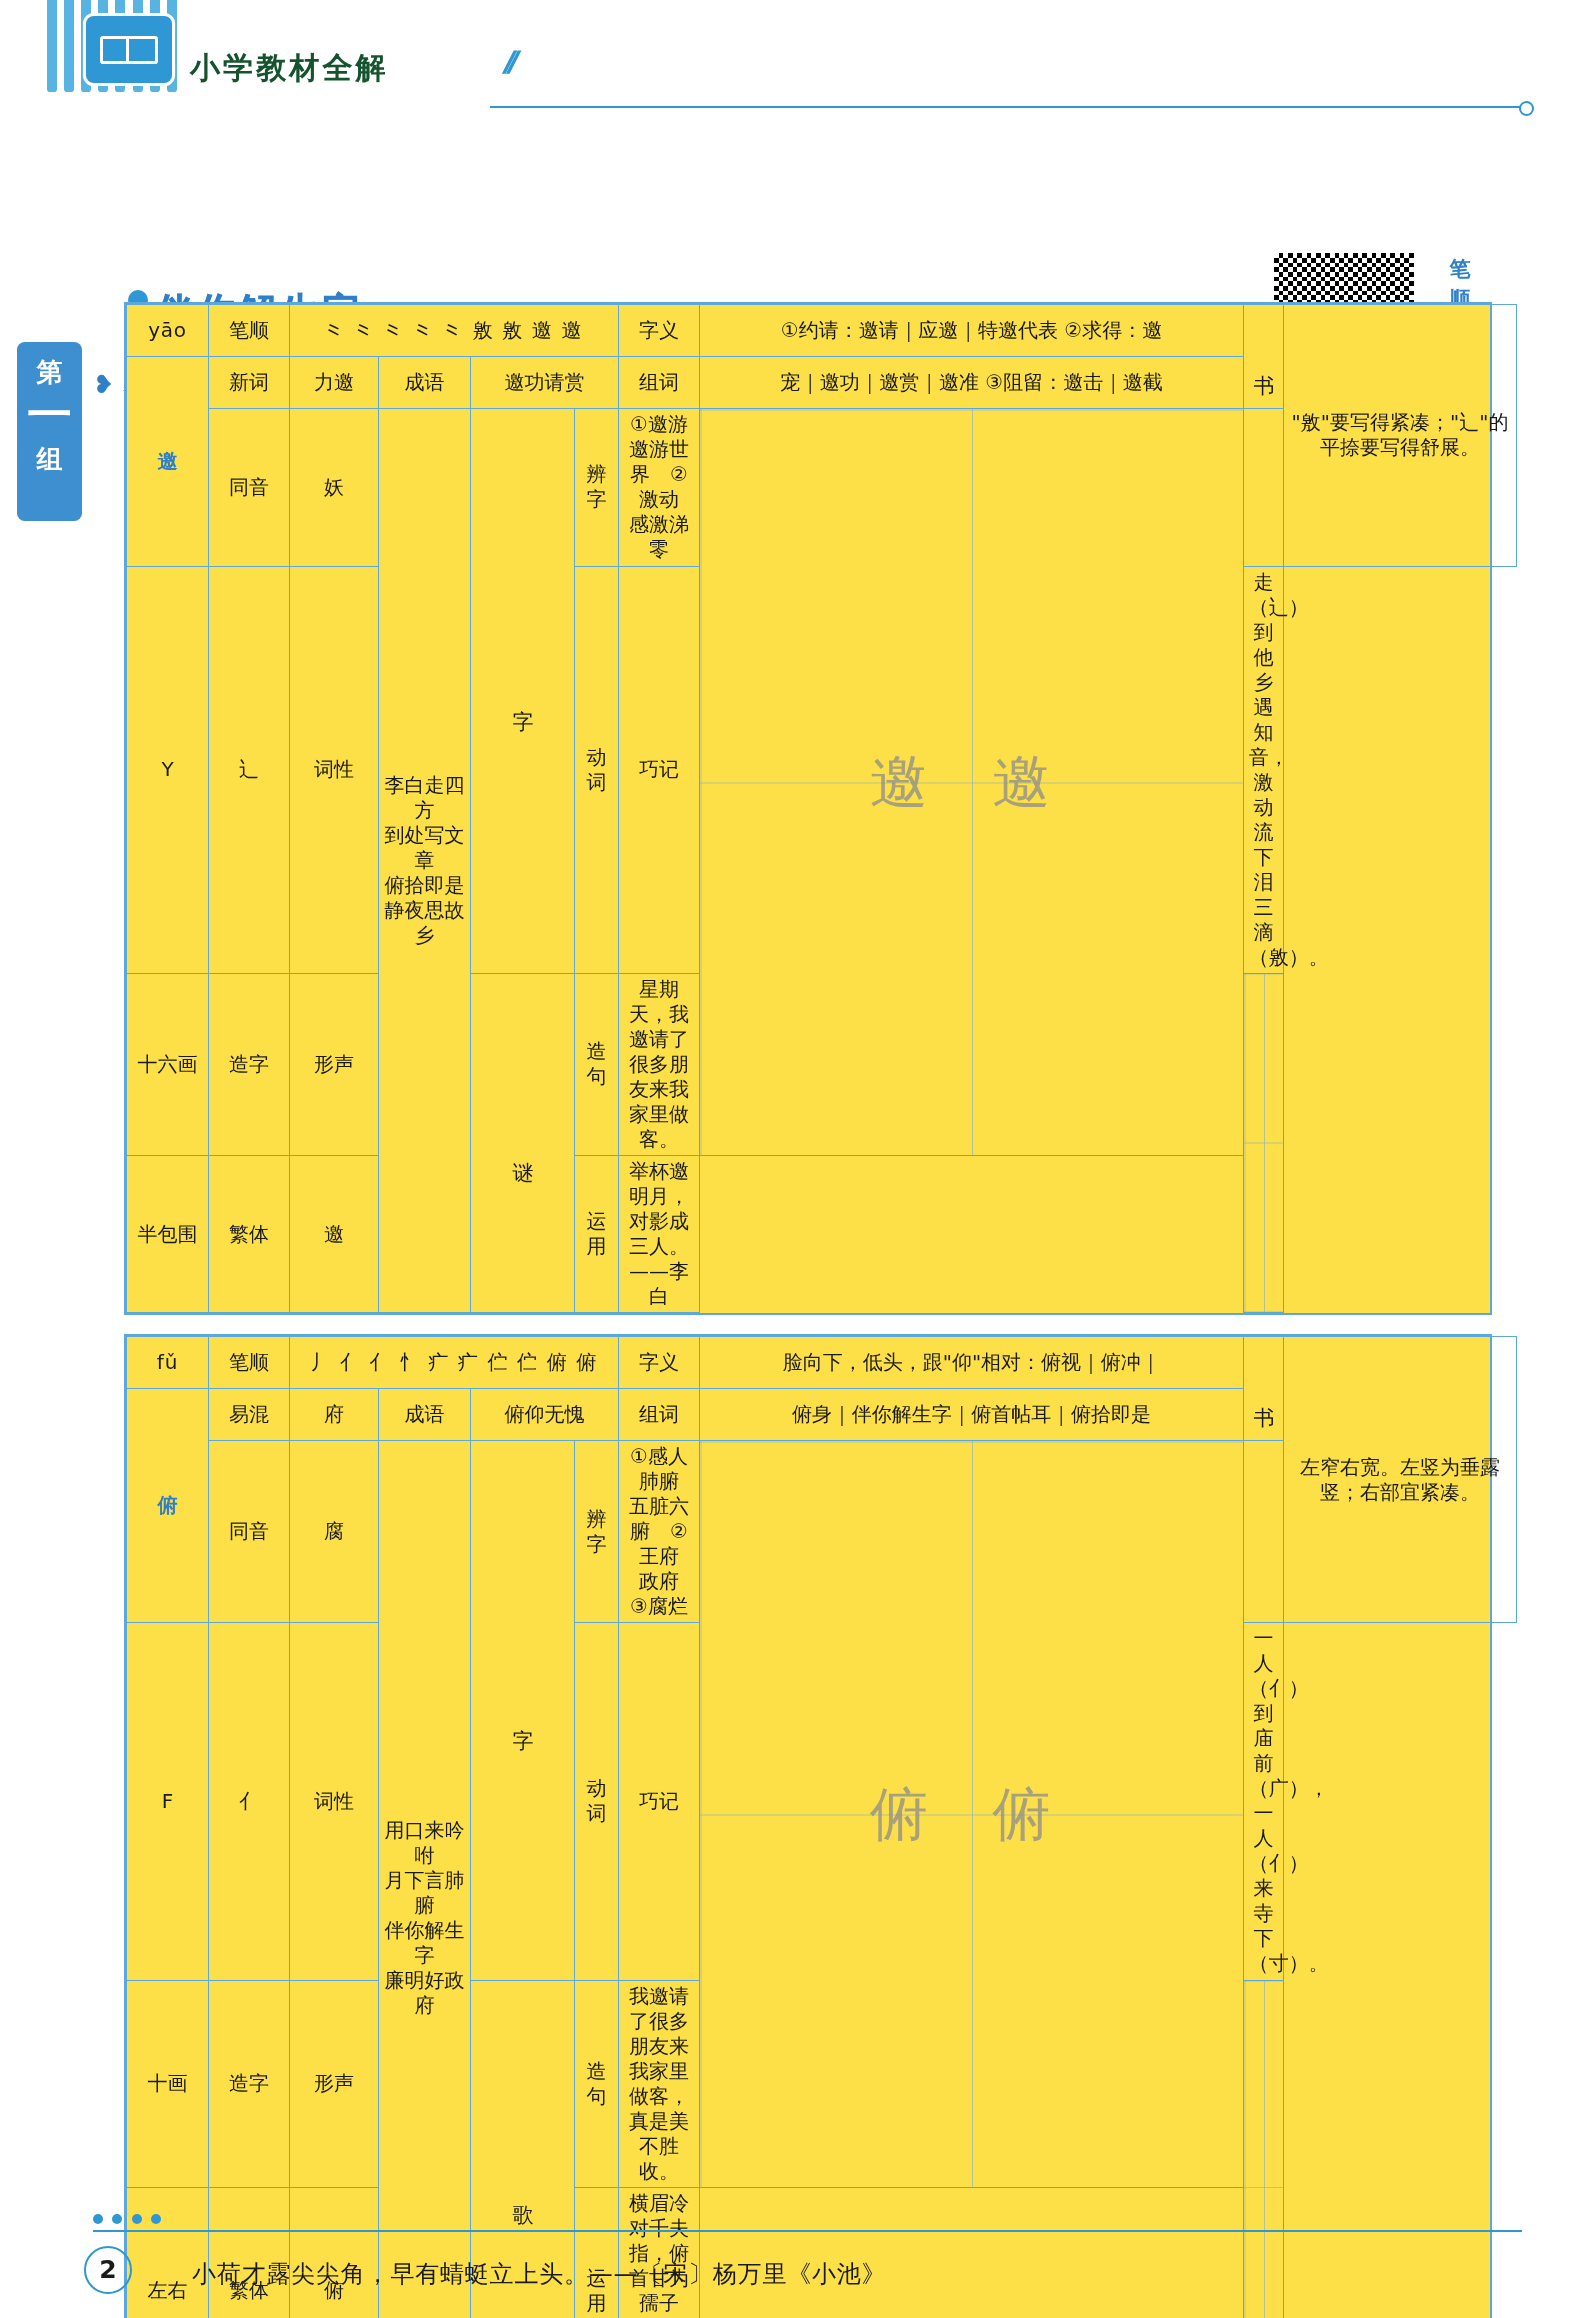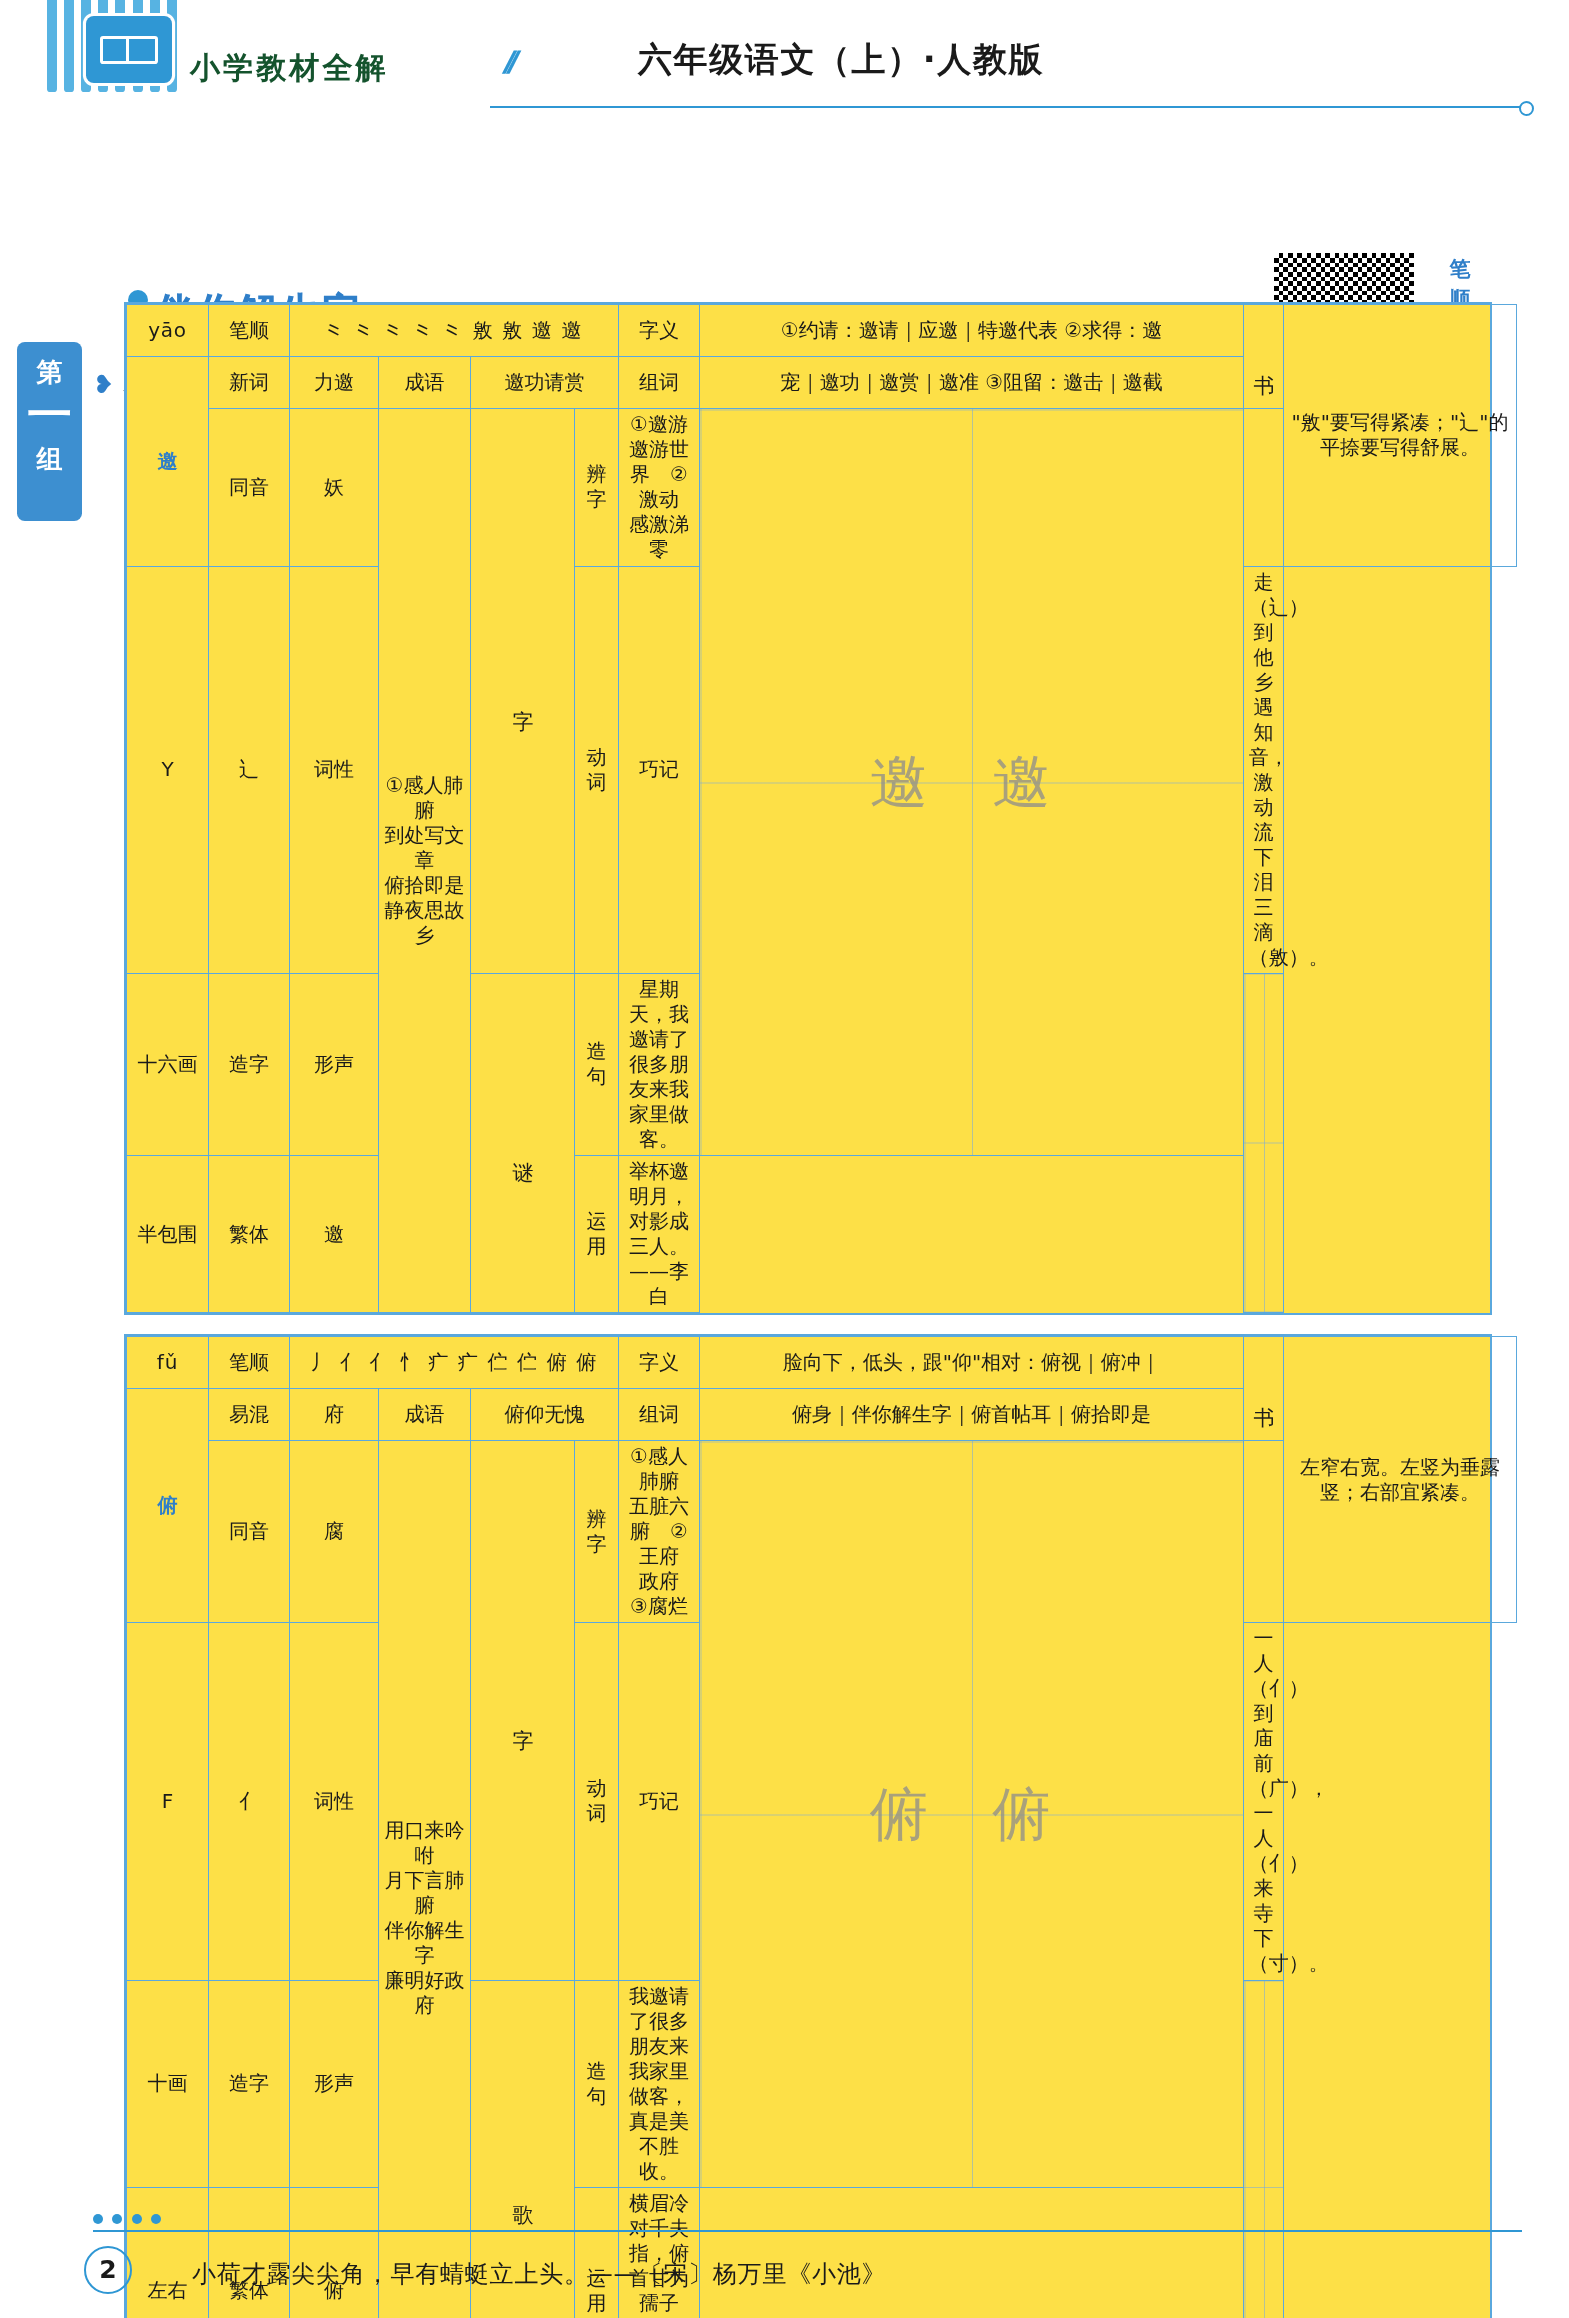--- a/index.html
+++ b/index.html
@@ -319,21 +319,20 @@
       <span style="left:34px"></span>
     <span style="left:51px"></span>
       <span style="left:68px"></span>
       <span style="left:86px"></span>
     <span style="left:103px"></span>
       <span style="left:120px"></span>
   </div>
   <div class="logo-badge"></div>
   <div class="brand-text">小学教材全解</div>
   <div class="brand-slash">//</div>
-  <div class="header-title">六年级语文（上）·人教版</div>
   <div class="header-rule"></div>
 </div>
 
 <div class="section-head">
   <div class="sec-star"></div>
   <div class="sec-title">伴你解生字</div>
   <div class="sec-sub">扫除生字障碍，读文轻松愉快！</div>
   <div class="qr-box"></div>
   <div class="qr-label">笔顺动漫</div>
   <div class="sub-head-mark">❥</div>
@@ -378,21 +377,21 @@
         <td>力邀</td>
         <td>成语</td>
         <td colspan="2">邀功请赏</td>
         <td>组词</td>
         <td class="leftcell">宠｜邀功｜邀赏｜邀准 ③阻留：邀击｜邀截</td>
       </tr>
       <tr>
         <td>同音</td>
         <td>妖</td>
         <td rowspan="4" class="memo">
-          <span>①感人肺腑</span><br>
+          <span>李白走四方</span><br>
           <span>到处写文章</span><br>
           <span>俯拾即是</span><br>
           <span>静夜思故乡</span>
         </td>
         <td rowspan="2"><span class="vert">字</span></td>
         <td>辨字</td>
         <td class="leftcell">①邀游　邀游世界　②激动　感激涕零</td>
         <td rowspan="3" class="writebox">
           <span class="writechars">邀 邀</span>
         </td>

